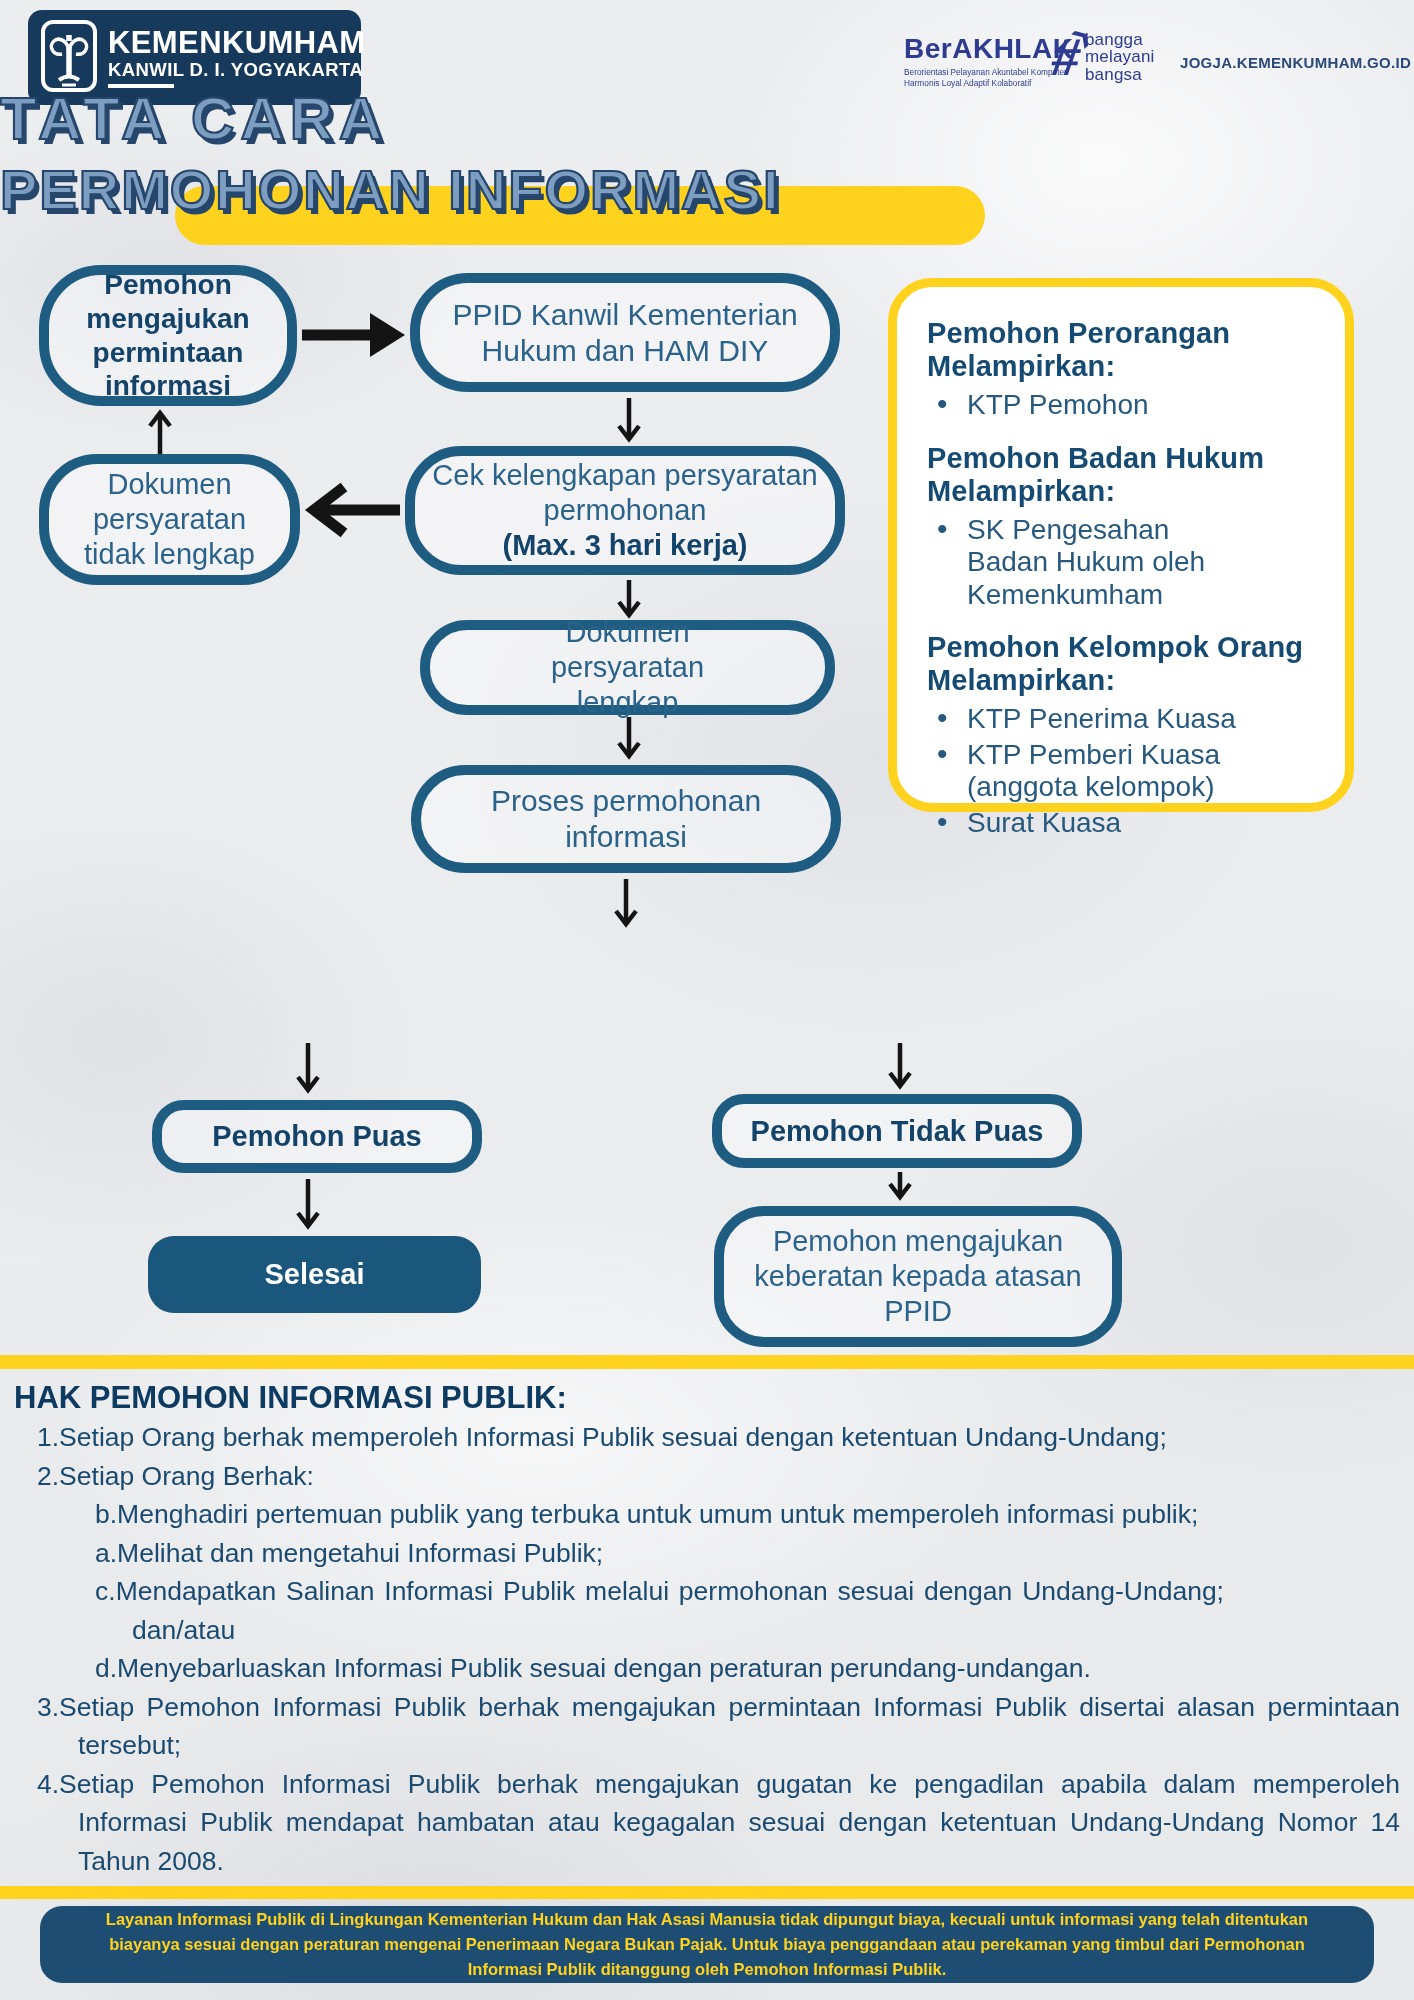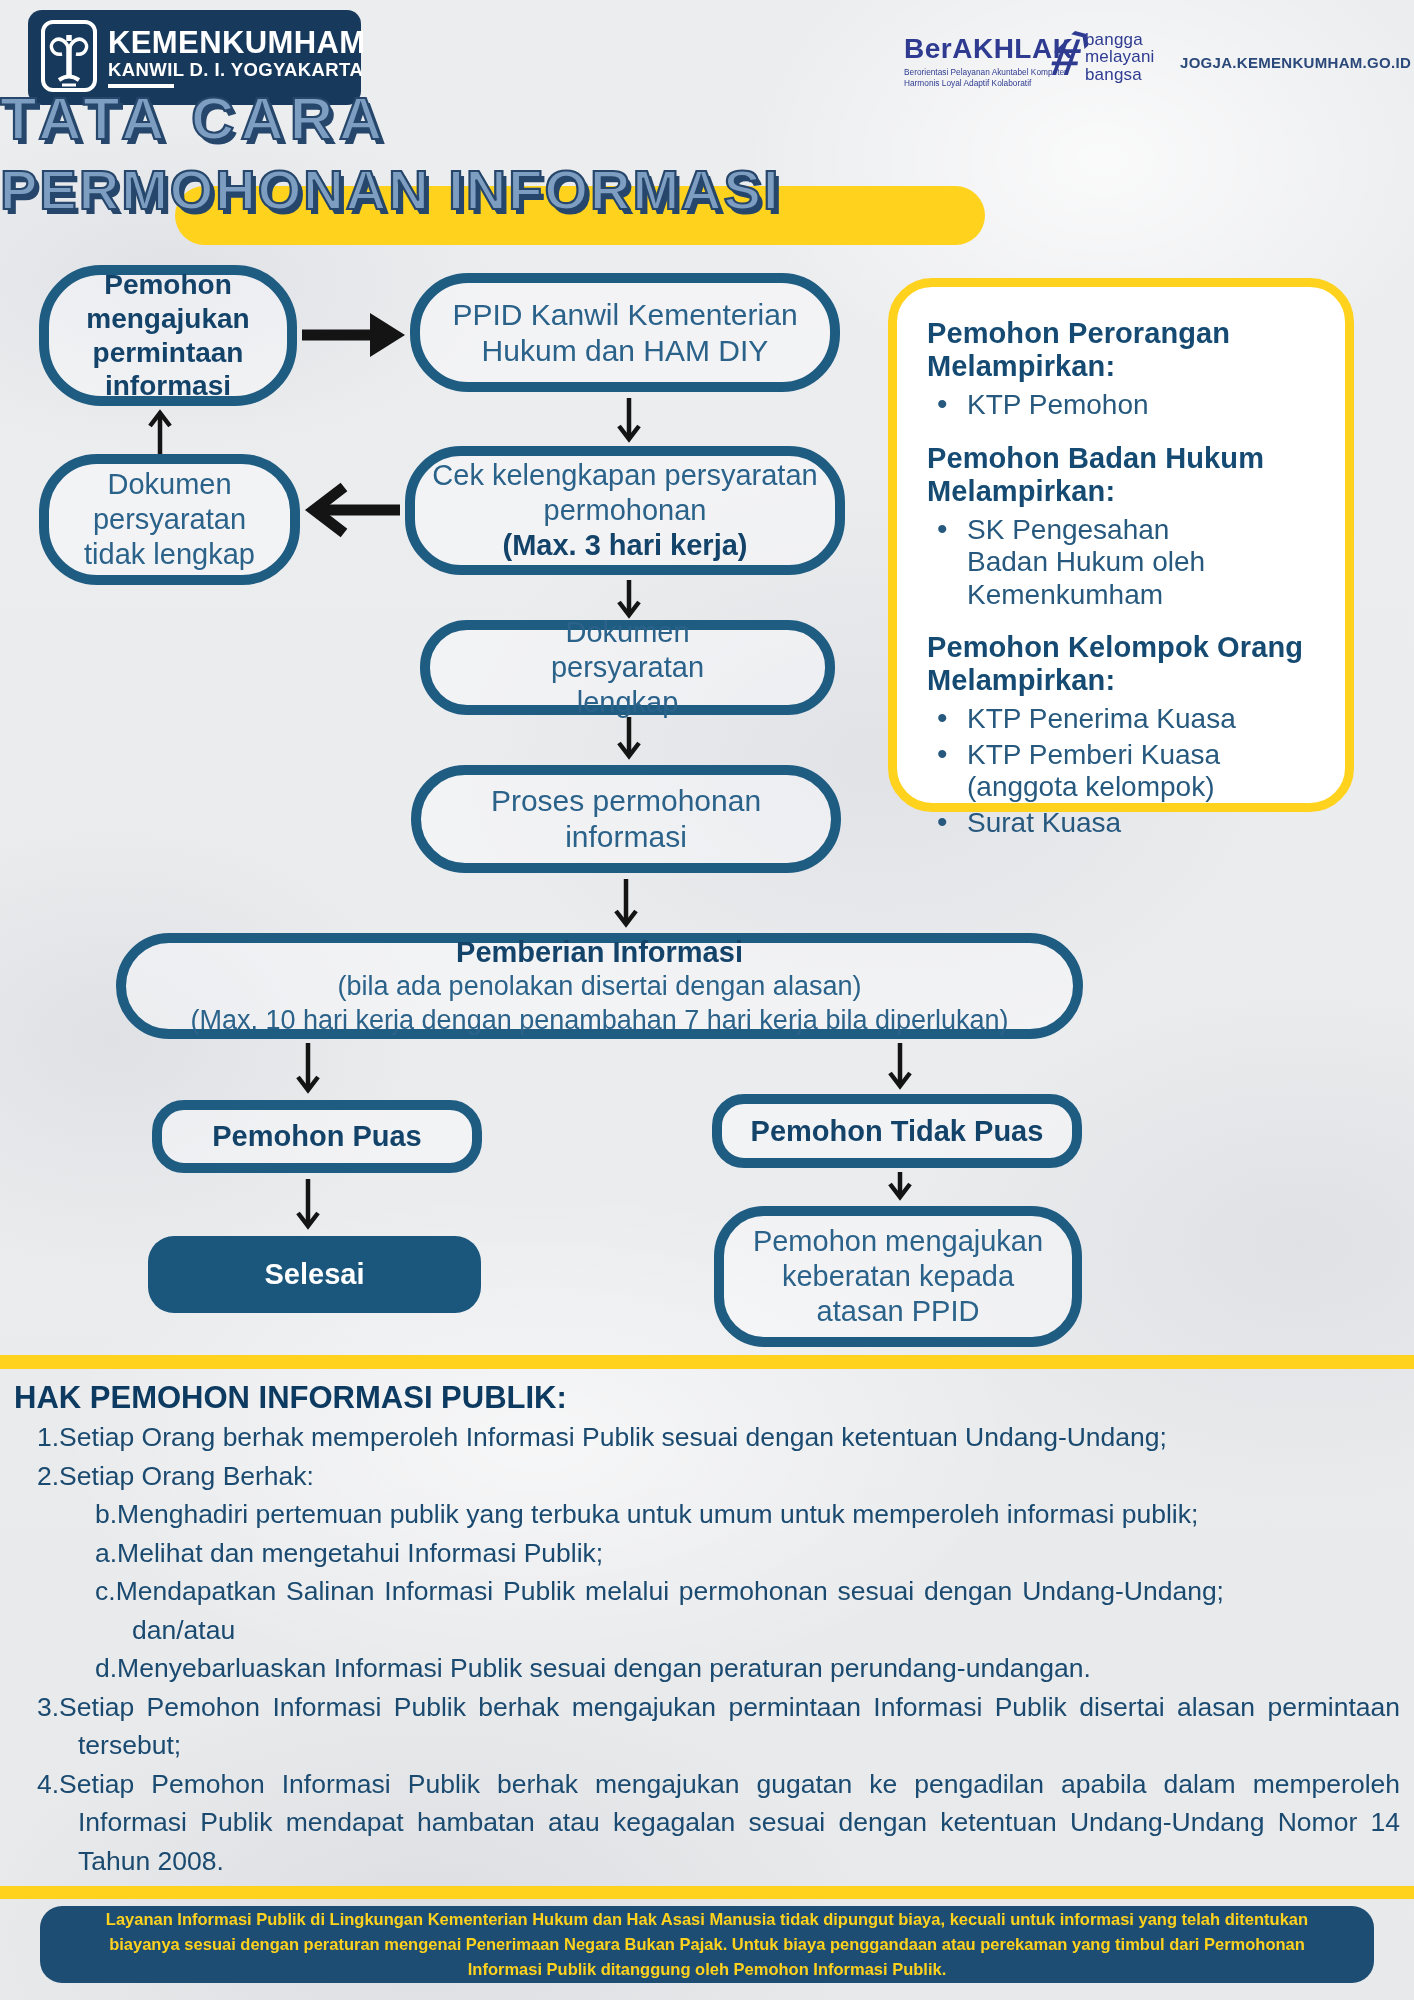--- a/index.html
+++ b/index.html
@@ -173,25 +173,20 @@
     <polyline points="4,26 14,39 24,26" fill="none" stroke="#141414" stroke-width="4.5"></polyline>
   </svg>
 
   <div class="fbox" style="left:411px; top:765px; width:430px; height:108px; border-radius:54px; font-size:30px; padding:0 10px;">Proses permohonan informasi</div>
 
   <svg class="ar" style="left:612px; top:879px;" width="28" height="50" viewBox="0 0 28 50">
     <line x1="14" y1="0" x2="14" y2="42" stroke="#141414" stroke-width="4.5"></line>
     <polyline points="4,32 14,45 24,32" fill="none" stroke="#141414" stroke-width="4.5"></polyline>
   </svg>
 
-  <div class="fbox" style="left:116px; top:933px; width:967px; height:106px; border-radius:53px; font-size:27px; line-height:1.25; padding:0 14px;">
-    <div class="bld" style="font-size:29px">Pemberian Informasi</div>
-    <div>(bila ada penolakan disertai dengan alasan)</div>
-    <div>(Max. 10 hari kerja dengan penambahan 7 hari kerja bila diperlukan)</div>
-  </div>
 
   <svg class="ar" style="left:294px; top:1043px;" width="28" height="52" viewBox="0 0 28 52">
     <line x1="14" y1="0" x2="14" y2="44" stroke="#141414" stroke-width="4.5"></line>
     <polyline points="4,34 14,47 24,34" fill="none" stroke="#141414" stroke-width="4.5"></polyline>
   </svg>
   <svg class="ar" style="left:886px; top:1043px;" width="28" height="48" viewBox="0 0 28 48">
     <line x1="14" y1="0" x2="14" y2="40" stroke="#141414" stroke-width="4.5"></line>
     <polyline points="4,30 14,43 24,30" fill="none" stroke="#141414" stroke-width="4.5"></polyline>
   </svg>
 
@@ -203,21 +198,21 @@
     <line x1="14" y1="0" x2="14" y2="44" stroke="#141414" stroke-width="4.5"></line>
     <polyline points="4,34 14,47 24,34" fill="none" stroke="#141414" stroke-width="4.5"></polyline>
   </svg>
   <svg class="ar" style="left:886px; top:1172px;" width="28" height="30" viewBox="0 0 28 30">
     <line x1="14" y1="0" x2="14" y2="22" stroke="#141414" stroke-width="4.5"></line>
     <polyline points="4,12 14,25 24,12" fill="none" stroke="#141414" stroke-width="4.5"></polyline>
   </svg>
 
   <div class="solid" style="left:148px; top:1236px; width:333px; height:77px; border-radius:26px; font-size:29px;">Selesai</div>
 
-  <div class="fbox" style="left:714px; top:1206px; width:368px; height:141px; border-radius:50px; font-size:29px; padding:0 22px;">Pemohon mengajukan keberatan kepada atasan PPID</div>
+  <div class="fbox" style="left:714px; top:1206px; width:408px; height:141px; border-radius:50px; font-size:29px; padding:0 22px;">Pemohon mengajukan keberatan kepada atasan PPID</div>
 
   <div class="panel">
     <h3>Pemohon Perorangan Melampirkan:</h3>
     <ul>
       <li style="max-width:330px">KTP Pemohon</li>
     </ul>
     <h3>Pemohon Badan Hukum Melampirkan:</h3>
     <ul>
       <li style="max-width:300px">SK Pengesahan Badan Hukum oleh Kemenkumham</li>
     </ul>

